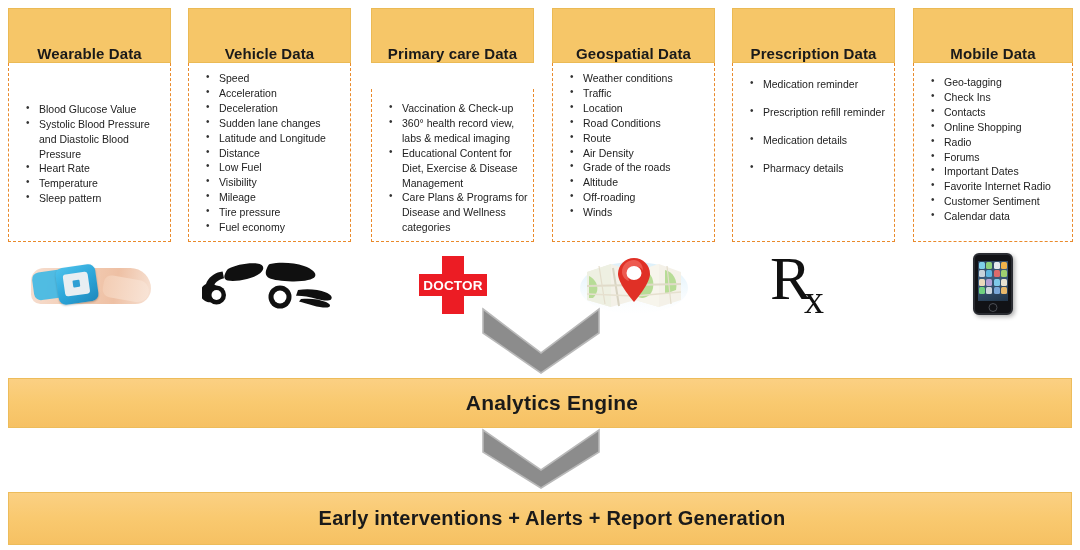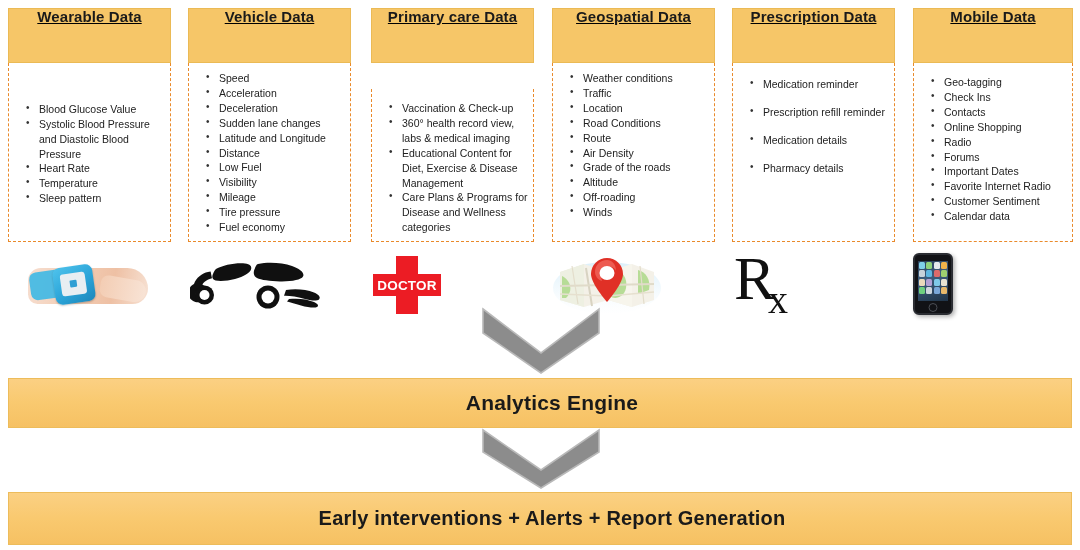--- a/index.html
+++ b/index.html
@@ -25,24 +25,23 @@
     position: absolute;
     top: 8px;
     display: flex;
     flex-direction: column;
   }
   .col-header {
     height: 55px;
     background: #F6C668;
     border: 1px solid #EBBA55;
     display: flex;
-    align-items: flex-start;
+    align-items: flex-end;
     justify-content: center;
     box-sizing: border-box;
-    text-decoration: underline;
   }
   .col-header-text {
     font-size: 15px;
     font-weight: bold;
     color: #1a1a1a;
     letter-spacing: 0.1px;
     text-align: center;
     line-height: 1.1;
   }
   .col-body {
@@ -81,21 +80,21 @@
   .col-body.centered-list {
     display: flex;
     align-items: center;
   }
 
   
   .icon-slot {
     position: absolute;
     display: flex;
     align-items: center;
-    justify-content: flex-start;
+    justify-content: center;
   }
 
   
   .watch-wrap { position: relative; width: 150px; height: 62px; }
   .hand {
     position: absolute;
     left: 14px; top: 14px;
     width: 120px; height: 36px;
     background: linear-gradient(100deg, #f6ded0 0%, #f3cdb4 40%, #eec0a4 70%, #f7e2d4 100%);
     border-radius: 30px 48px 36px 22px;

